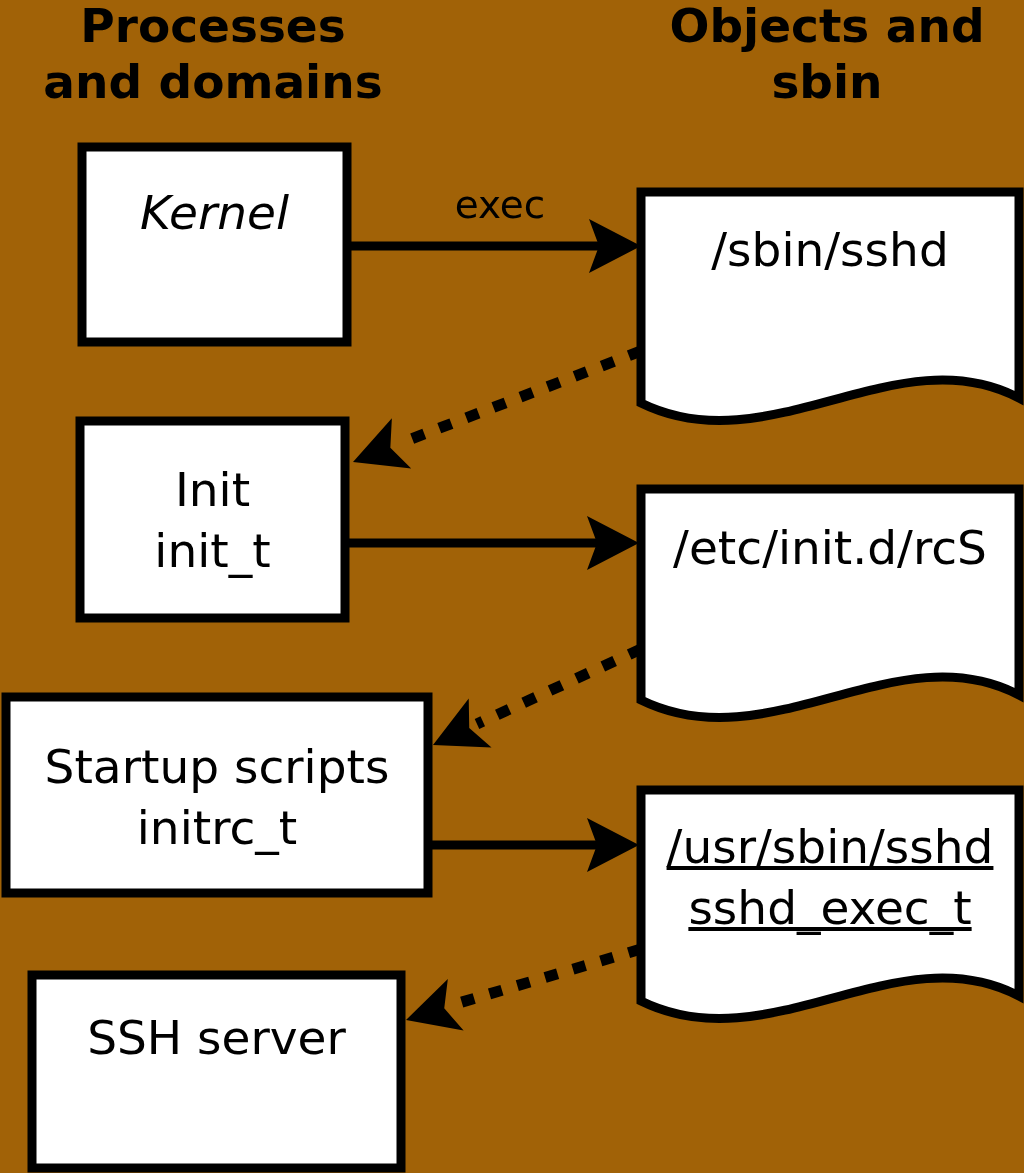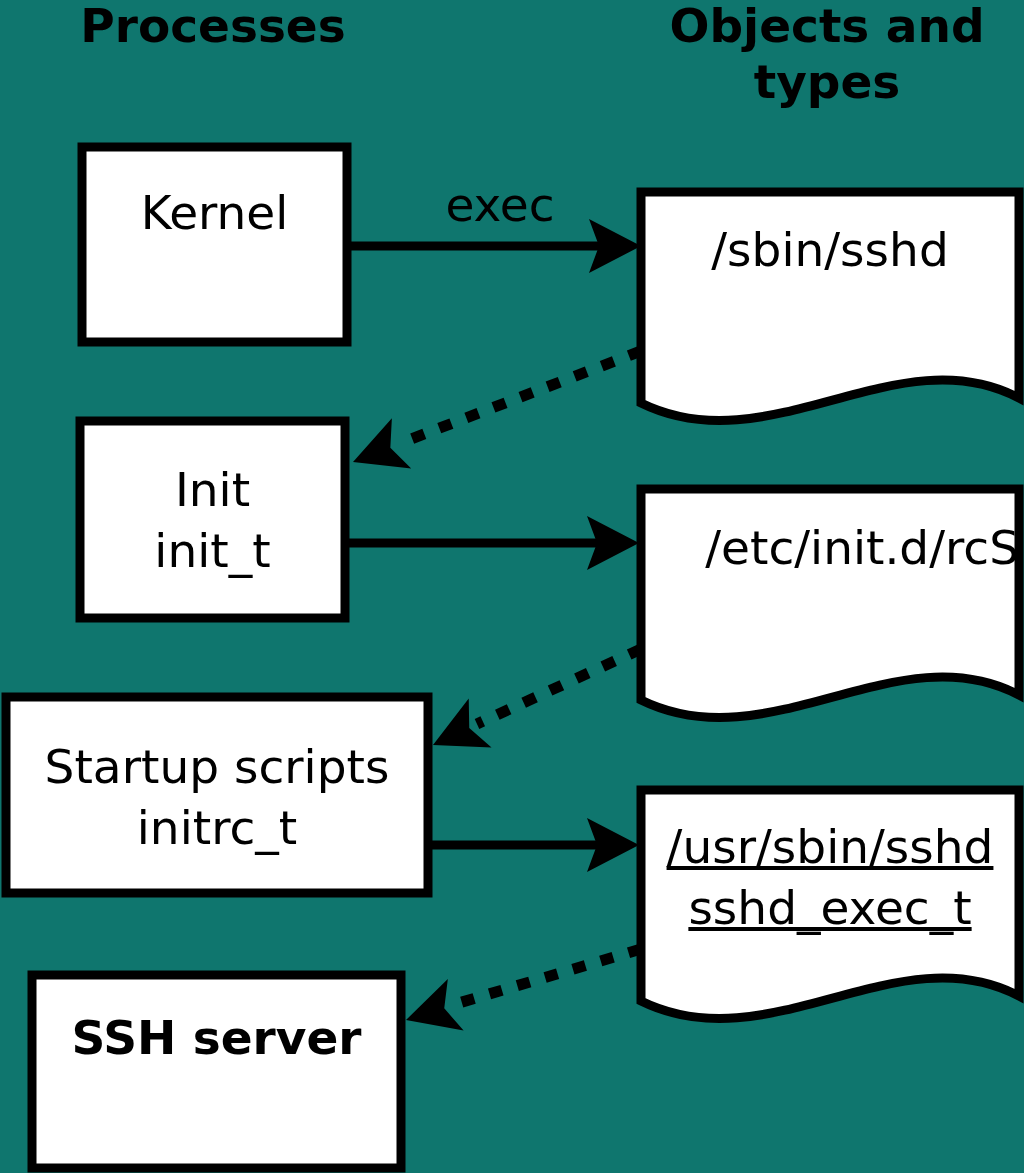--- a/index.html
+++ b/index.html
@@ -4,21 +4,21 @@
 <style>
   html, body {
     margin: 0;
     padding: 0;
     background: #ffffff;
   }
   #canvas {
     position: relative;
     width: 1024px;
     height: 1173px;
-    background: #0f766e;
+    background: #a16207;
     overflow: hidden;
     font-family: "DejaVu Sans", "Liberation Sans", sans-serif;
     color: #000000;
   }
   #shapes {
     position: absolute;
     left: 0;
     top: 0;
   }
   .label {
@@ -30,21 +30,21 @@
     white-space: nowrap;
   }
   .label .ln { display: block; }
   .col-header {
     font-weight: bold;
     line-height: 56px;
   }
   .edge-label {
     position: absolute;
     text-align: center;
-    font-size: 47px;
+    font-size: 39px;
     line-height: 61px;
     color: #000000;
   }
 </style>
 </head>
 <body>
 
 <div id="canvas">
 
   <svg id="shapes" width="1024" height="1173" viewBox="0 0 1024 1173">
@@ -80,47 +80,48 @@
       <polygon points="0,0 -52,-27 -40,0 -52,27" fill="#000000" transform="translate(433,745) rotate(155)"></polygon>
     </g>
     <g>
       <line x1="641" y1="949" x2="452" y2="1005" stroke="#000000" stroke-width="11" stroke-dasharray="13 16"></line>
       <polygon points="0,0 -52,-27 -40,0 -52,27" fill="#000000" transform="translate(406,1020) rotate(163)"></polygon>
     </g>
   </svg>
 
   <div class="label col-header" style="left:28px; top:-2px; width:370px;">
     <span class="ln">Processes</span>
+    <span class="ln">and domains</span>
   </div>
   <div class="label col-header" style="left:642px; top:-2px; width:370px;">
     <span class="ln">Objects and</span>
-    <span class="ln">types</span>
+    <span class="ln">sbin</span>
   </div>
 
   <div class="edge-label" style="left:390px; top:174px; width:220px;">exec</div>
 
-  <div class="label" style="left:82px; top:182px; width:265px;">
+  <div class="label" style="left:82px; top:182px; width:265px;font-style:italic;">
     <span class="ln">Kernel</span>
   </div>
   <div class="label" style="left:6px; top:736px; width:422px;">
     <span class="ln">Startup scripts</span>
     <span class="ln">initrc_t</span>
   </div>
   <div class="label" style="left:80px; top:459px; width:265px;">
     <span class="ln">Init</span>
     <span class="ln">init_t</span>
   </div>
-  <div class="label" style="left:32px; top:1007px; width:369px;font-weight:bold;">
+  <div class="label" style="left:32px; top:1007px; width:369px;">
     <span class="ln">SSH server</span>
   </div>
 
   <div class="label" style="left:641px; top:219px; width:378px;">
     <span class="ln">/sbin/sshd</span>
   </div>
-  <div class="label" style="left:641px; top:517px; width:378px;text-align:right;">
+  <div class="label" style="left:641px; top:517px; width:378px;">
     <span class="ln">/etc/init.d/rcS</span>
   </div>
   <div class="label" style="left:641px; top:816px; width:378px;text-decoration:underline;">
     <span class="ln">/usr/sbin/sshd</span>
     <span class="ln">sshd_exec_t</span>
   </div>
 
 </div>
 
 </body></html>

